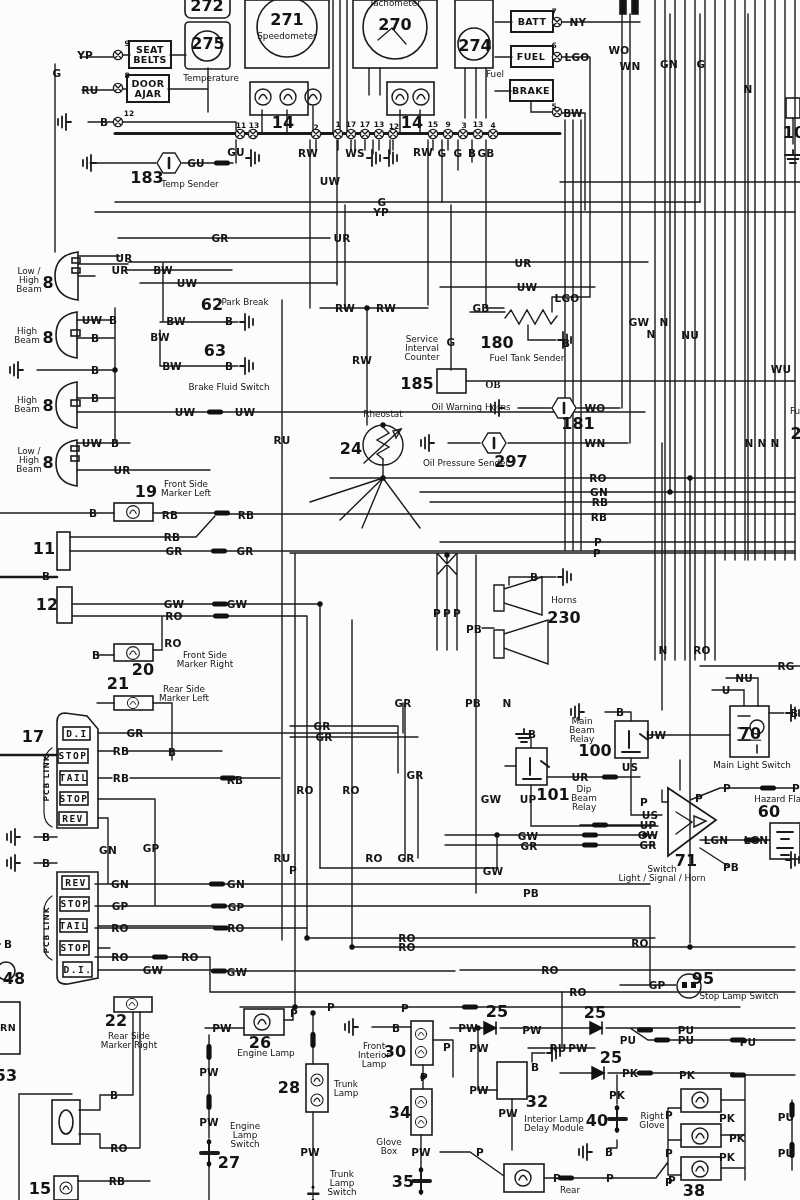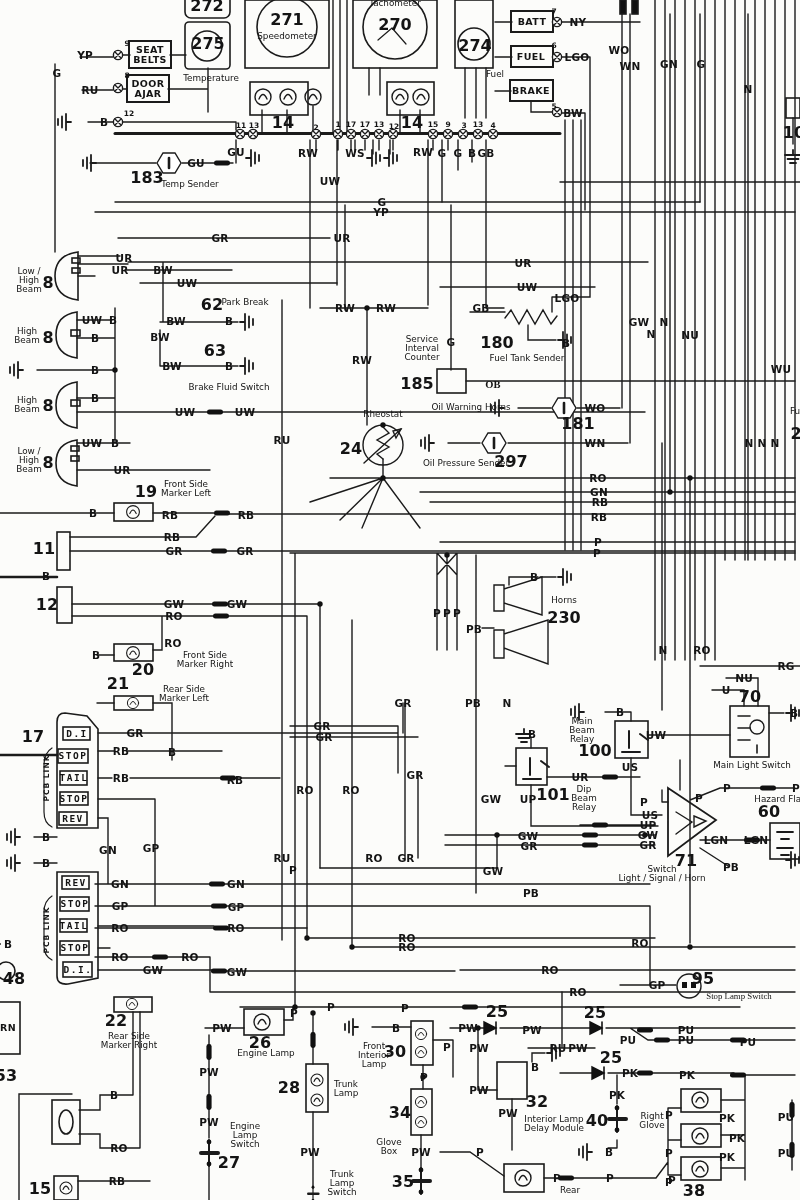--- a/index.html
+++ b/index.html
@@ -375,21 +375,21 @@
       <span class="lb n" style="left: 47px; top: 605px;">12</span>
       <span class="lb n" style="left: 143px; top: 670px;">20</span>
       <span class="lb n" style="left: 118px; top: 684px;">21</span>
       <span class="lb n" style="left: 48px; top: 283px;">8</span>
       <span class="lb n" style="left: 48px; top: 338px;">8</span>
       <span class="lb n" style="left: 48px; top: 406px;">8</span>
       <span class="lb n" style="left: 48px; top: 463px;">8</span>
       <span class="lb n" style="left: 564px; top: 618px;">230</span>
       <span class="lb n" style="left: 595px; top: 751px;">100</span>
       <span class="lb n" style="left: 553px; top: 795px;">101</span>
-      <span class="lb n" style="left: 750px; top: 697px;">70</span>
+      <span class="lb n" style="left: 750px; top: 734px; text-decoration: underline;">70</span>
       <span class="lb n" style="left: 686px; top: 861px;">71</span>
       <span class="lb n" style="left: 769px; top: 812px;">60</span>
       <span class="lb n" style="left: 703px; top: 979px;">95</span>
       <span class="lb n" style="left: 33px; top: 737px;">17</span>
       <span class="lb n" style="left: 116px; top: 1021px;">22</span>
       <span class="lb n" style="left: 14px; top: 979px;">48</span>
       <span class="lb n" style="left: 6px; top: 1076px;">53</span>
       <span class="lb n" style="left: 40px; top: 1189px;">15</span>
       <span class="lb n" style="left: 497px; top: 1012px;">25</span>
       <span class="lb n" style="left: 595px; top: 1013px;">25</span>
@@ -449,21 +449,21 @@
       <span class="lb c" style="left: 582px; top: 731px;">Main
 Beam
 Relay</span>
       <span class="lb c" style="left: 584px; top: 799px;">Dip
 Beam
 Relay</span>
       <span class="lb c" style="left: 752px; top: 766px;">Main Light Switch</span>
       <span class="lb c" style="left: 662px; top: 874px;">Switch
 Light / Signal / Horn</span>
       <span class="lb c" style="left: 780px; top: 800px;">Hazard Flas</span>
-      <span class="lb c" style="left: 739px; top: 997px; font-family: Liberation Serif, serif;">Stop Lamp Switch</span>
+      <span class="lb c" style="left: 739px; top: 997px;">Stop Lamp Switch</span>
       <span class="lb c" style="left: 266px; top: 1054px;">Engine Lamp</span>
       <span class="lb c" style="left: 245px; top: 1136px;">Engine
 Lamp
 Switch</span>
       <span class="lb c" style="left: 346px; top: 1089px;">Trunk
 Lamp</span>
       <span class="lb c" style="left: 374px; top: 1056px;">Front
 Interior
 Lamp</span>
       <span class="lb c" style="left: 389px; top: 1147px;">Glove

